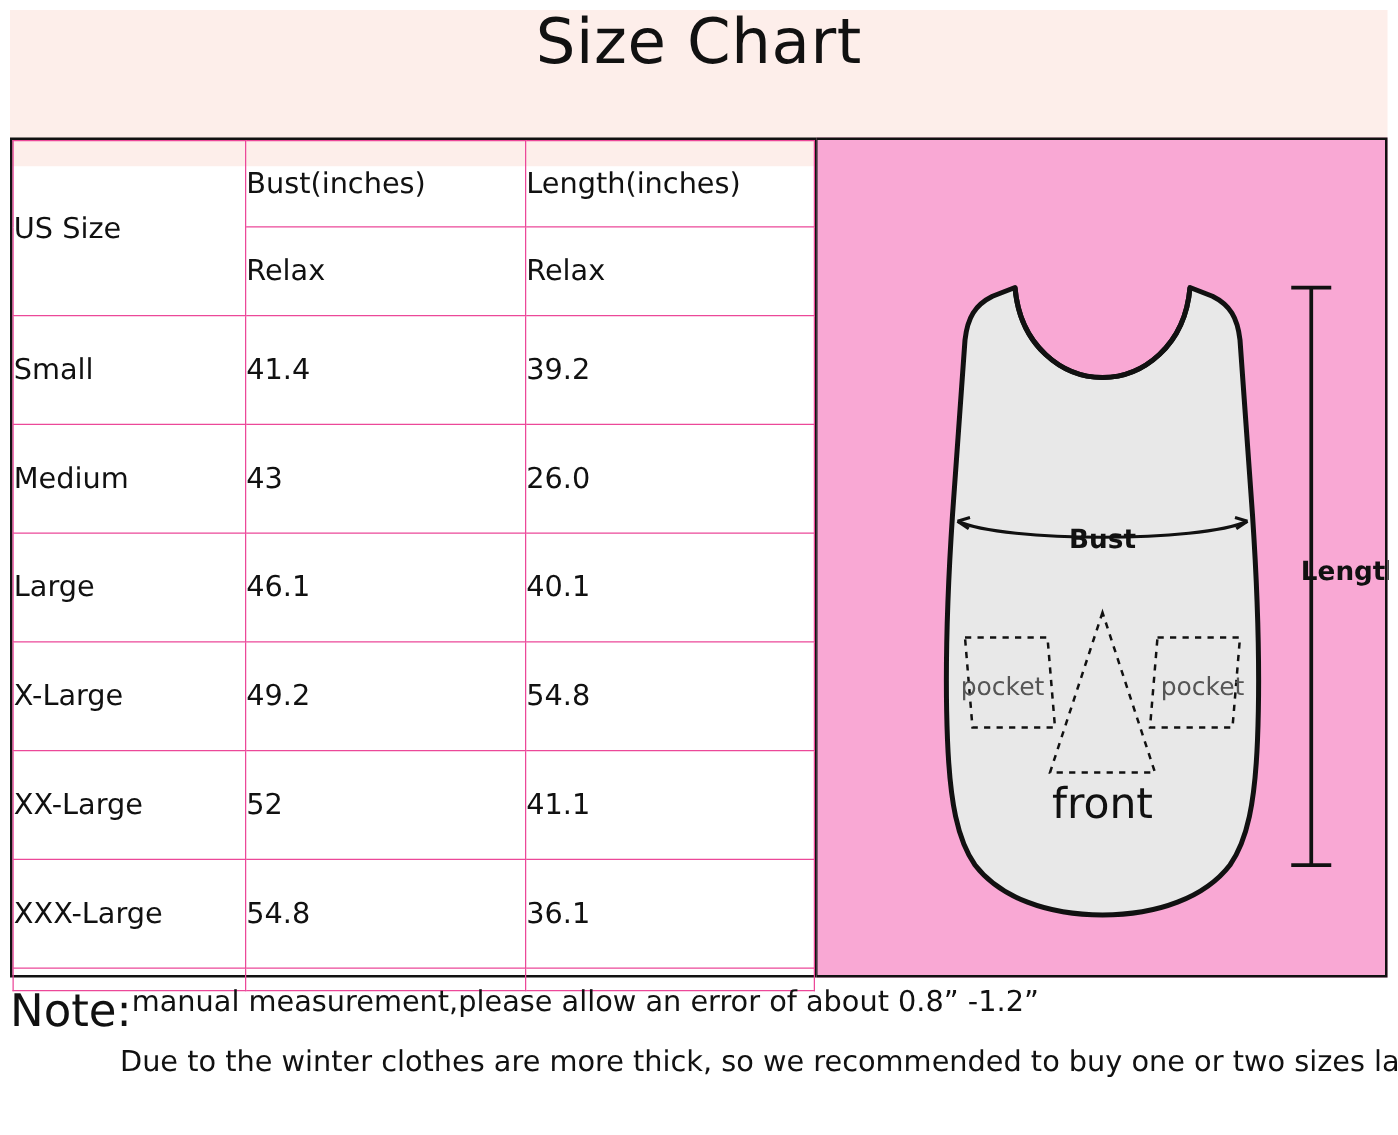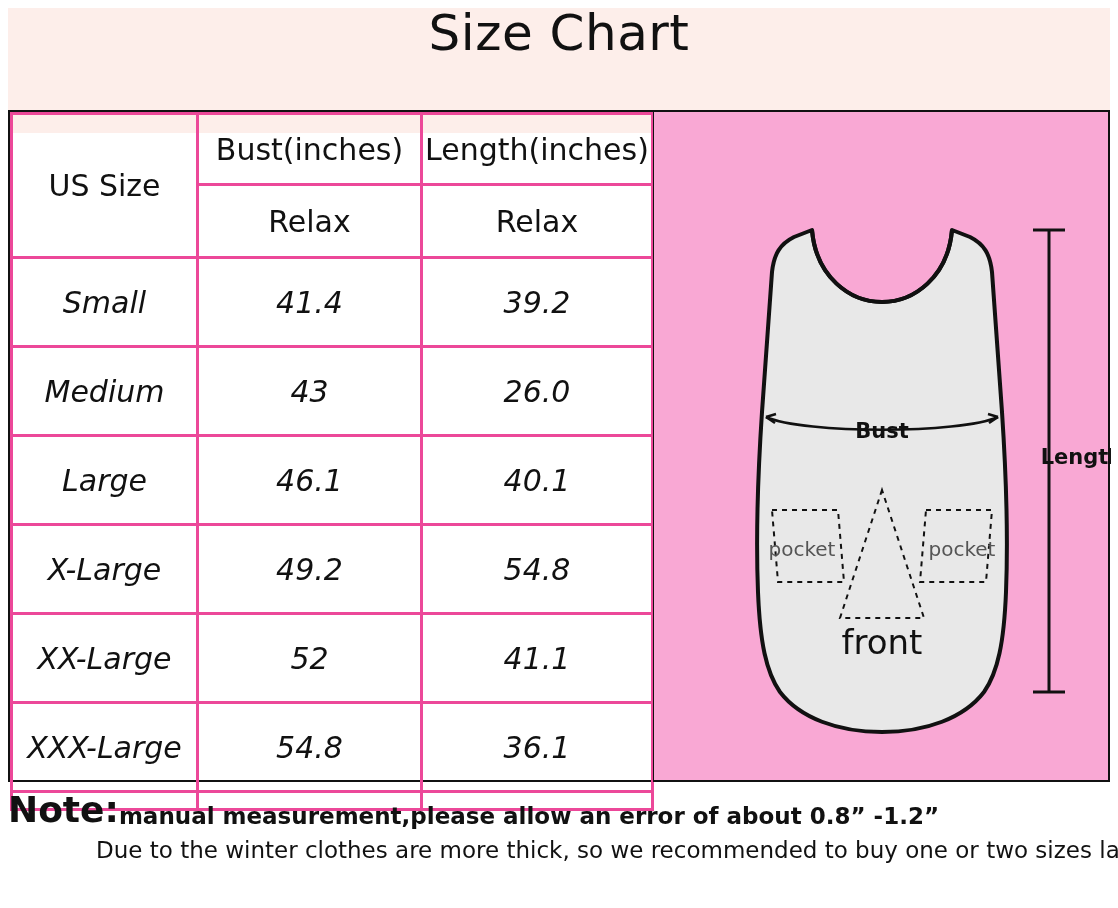--- a/index.html
+++ b/index.html
@@ -60,25 +60,25 @@
     border-right: 1px solid #111;
   }
   table.size-table {
     width: 100%;
     height: 100%;
     border-collapse: collapse;
     table-layout: fixed;
   }
   table.size-table td,
   table.size-table th {
-    border: 3px solid #ec4899;
-    text-align: center;
+    border: 1px solid #ec4899;
+    text-align: left;
     vertical-align: middle;
     font-weight: 400;
-    font-size: 30px;
+    font-size: 23px;
     padding: 0;
   }
   .col-size { width: 186px; }
   .col-bust { width: 224px; }
   .col-len  { width: 231px; }
 
   .hdr-size {
     font-size: 30px;
   }
   .hdr-group {
@@ -86,21 +86,20 @@
     height: 68px;
   }
   .hdr-sub {
     font-size: 29px;
     height: 70px;
     margin-left: 22px;
   }
   .row-cell {
     height: 86px;
     font-size: 30px;
-    font-style: italic;
   }
   .row-last {
     height: 18px;
   }
   .row-last td { border-bottom: none; }
 
   
   .figure-wrap {
     position: relative;
     width: 457px;
@@ -118,23 +117,22 @@
 
   
   .note {
     position: absolute;
     left: 8px;
     top: 790px;
     width: 1104px;
   }
   .note-line1 {
     display: flex;
-    align-items: flex-end;
+    align-items: flex-start;
     white-space: nowrap;
-    font-weight: bold;
   }
   .note-label {
     font-size: 36px;
     line-height: 1.1;
   }
   .note-text1 {
     font-size: 23px;
     line-height: 1.1;
   }
   .note-line2 {

